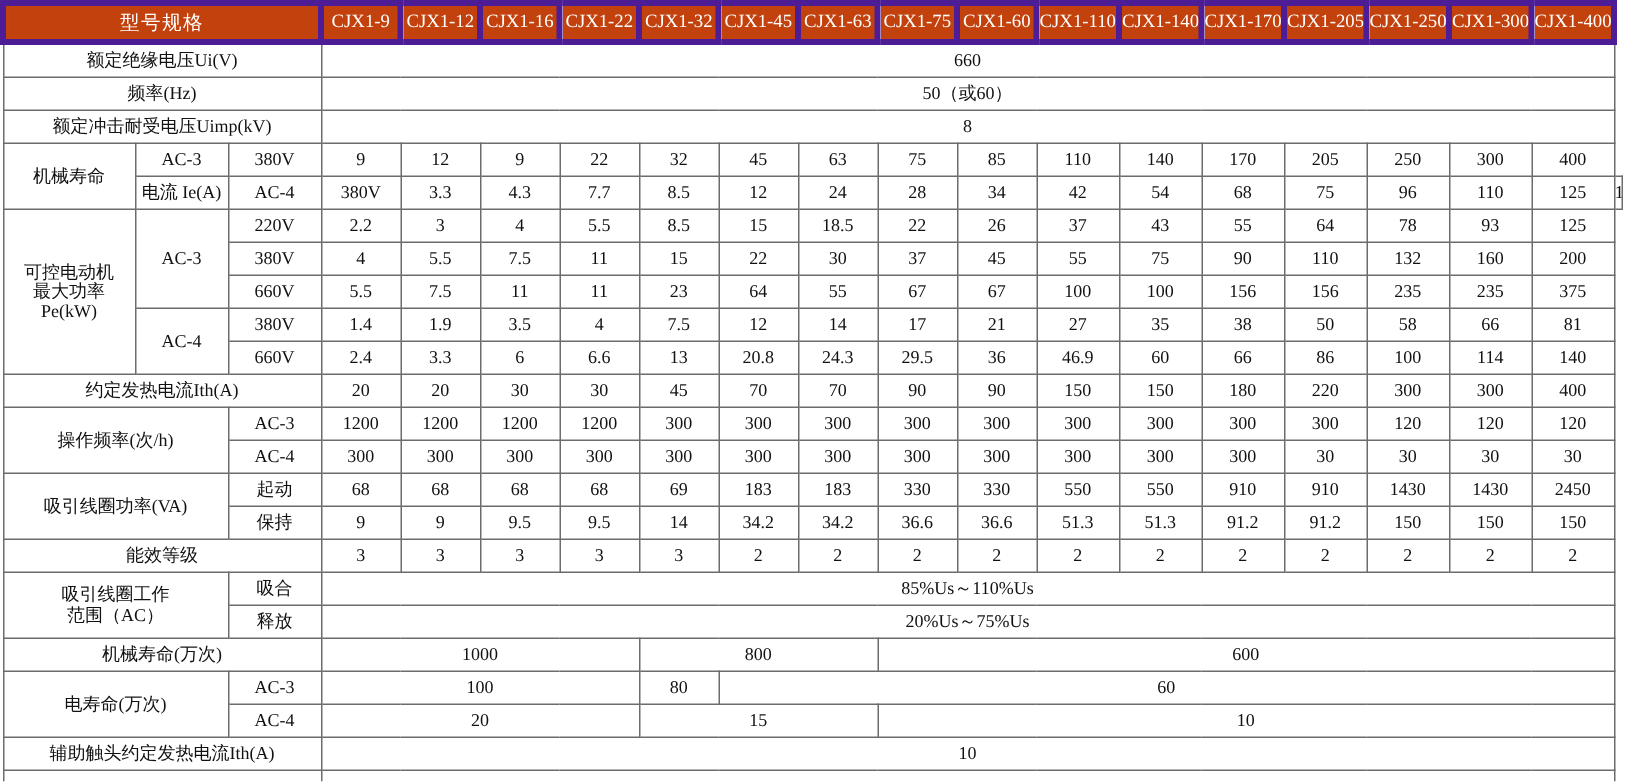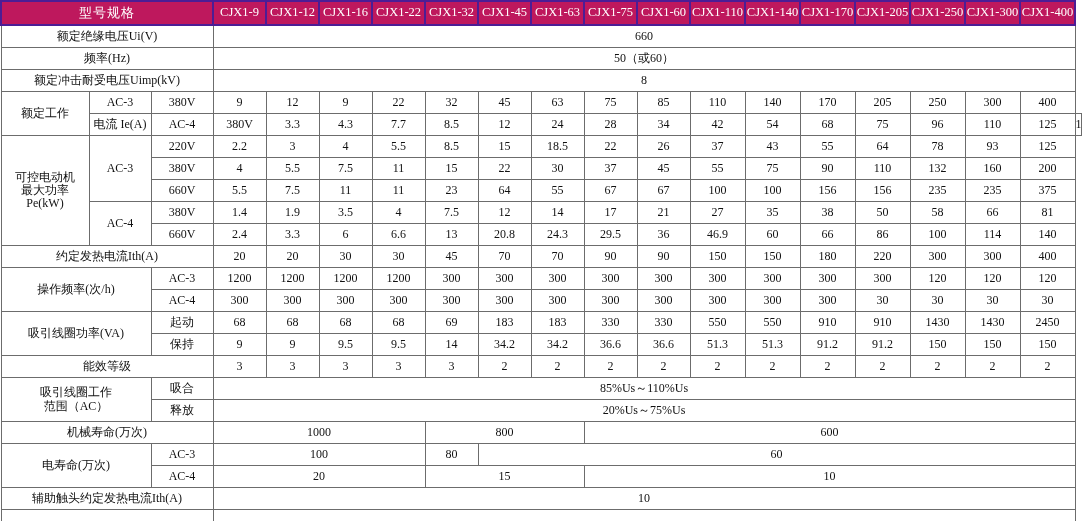--- a/index.html
+++ b/index.html
@@ -31,23 +31,23 @@
     vertical-align: middle;
     padding: 0;
     height: 21px;
     font-weight: normal;
     font-size: 12px;
     line-height: 1.1;
     white-space: nowrap;
     overflow: hidden;
   }
   table.spec thead th {
-    background: #be185d;
+    background: #c2410c;
     color: #ffffff;
-    border: 2px solid #4c1d95;
+    border: 4px solid #4c1d95;
     font-size: 12.5px;
     height: 22px;
   }
   table.spec thead th.modelhead {
     font-size: 13px;
     letter-spacing: 1px;
   }
   td.lbl {
     font-size: 12.5px;
   }
@@ -116,21 +116,21 @@
         </tr>
         <tr>
           <td class="lbl" colspan="3">频率(Hz)</td>
           <td colspan="16">50（或60）</td>
         </tr>
         <tr>
           <td class="lbl lbl-small" colspan="3">额定冲击耐受电压Uimp(kV)</td>
           <td colspan="16">8</td>
         </tr>
         <tr>
-          <td class="lbl tall" rowspan="2" colspan="1">额定工作</td>
+          <td class="lbl tall" rowspan="2" colspan="1">机械寿命</td>
           <td class="sub" rowspan="1">AC-3</td>
           <td class="sub">380V</td>
           <td>9</td>
           <td>12</td>
           <td>9</td>
           <td>22</td>
           <td>32</td>
           <td>45</td>
           <td>63</td>
           <td>75</td>

